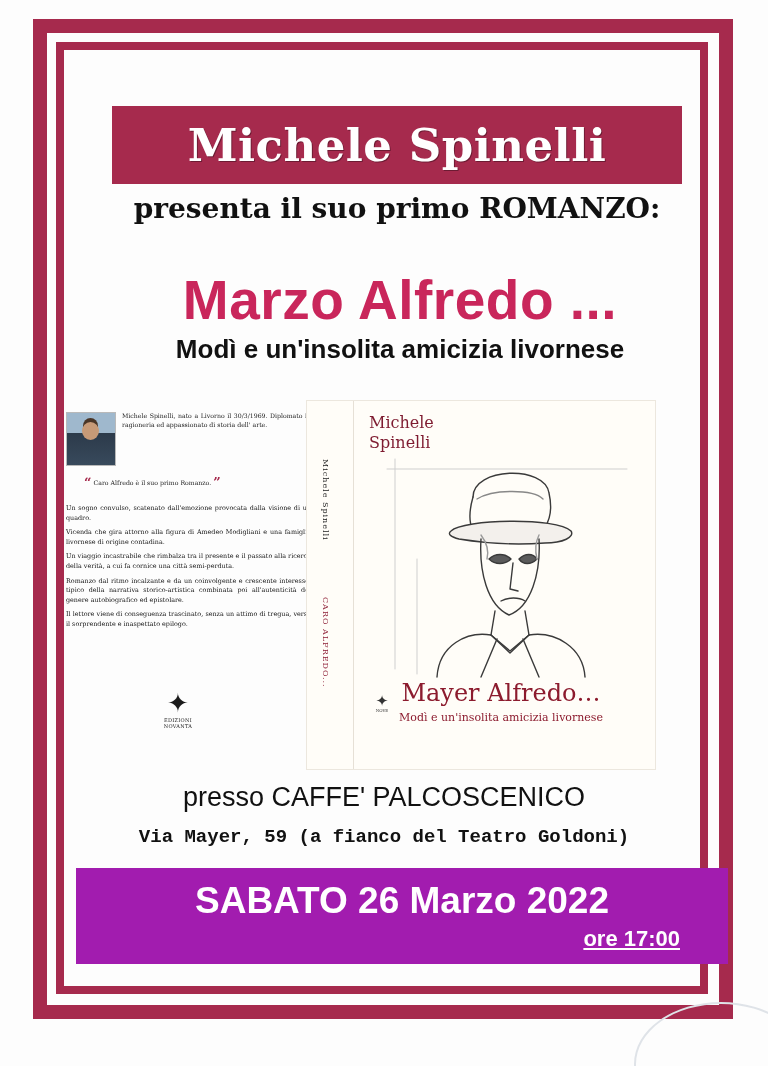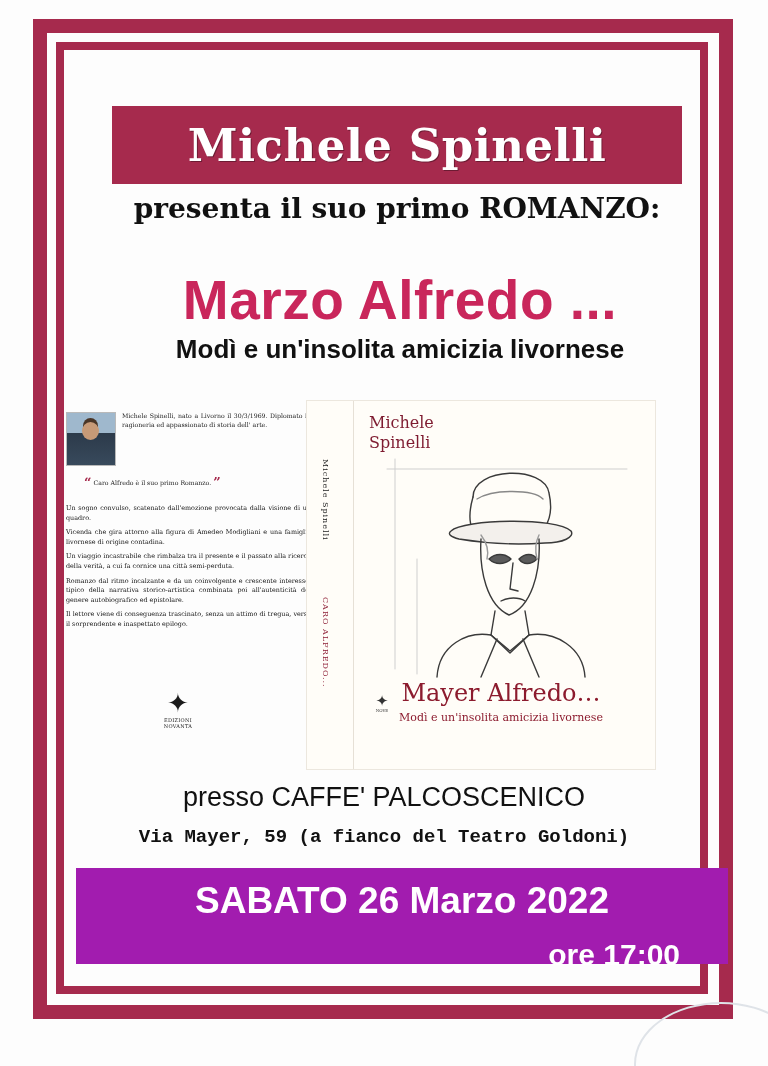--- a/index.html
+++ b/index.html
@@ -291,25 +291,26 @@
     left: 0; top: 12px;
     width: 100%;
     text-align: center;
     font-family: "Liberation Sans", sans-serif;
     font-weight: bold;
     font-size: 37px;
     color: #ffffff;
   }
   .date-band .time {
     position: absolute;
-    right: 48px; top: 70px;
-    font-family: "Liberation Sans", sans-serif;
-    font-weight: bold;
-    font-size: 30px;
+    right: 48px; top: 58px;
+    font-family: "Liberation Sans", sans-serif;
+    font-weight: bold;
+    font-size: 22px;
     color: #ffffff;
+    text-decoration: underline;
   }
 
   
   .scan-arc {
     position: absolute;
     right: -40px; bottom: -60px;
     width: 170px; height: 120px;
     border: 2px solid #dfe3e8;
     border-radius: 60%;
   }

